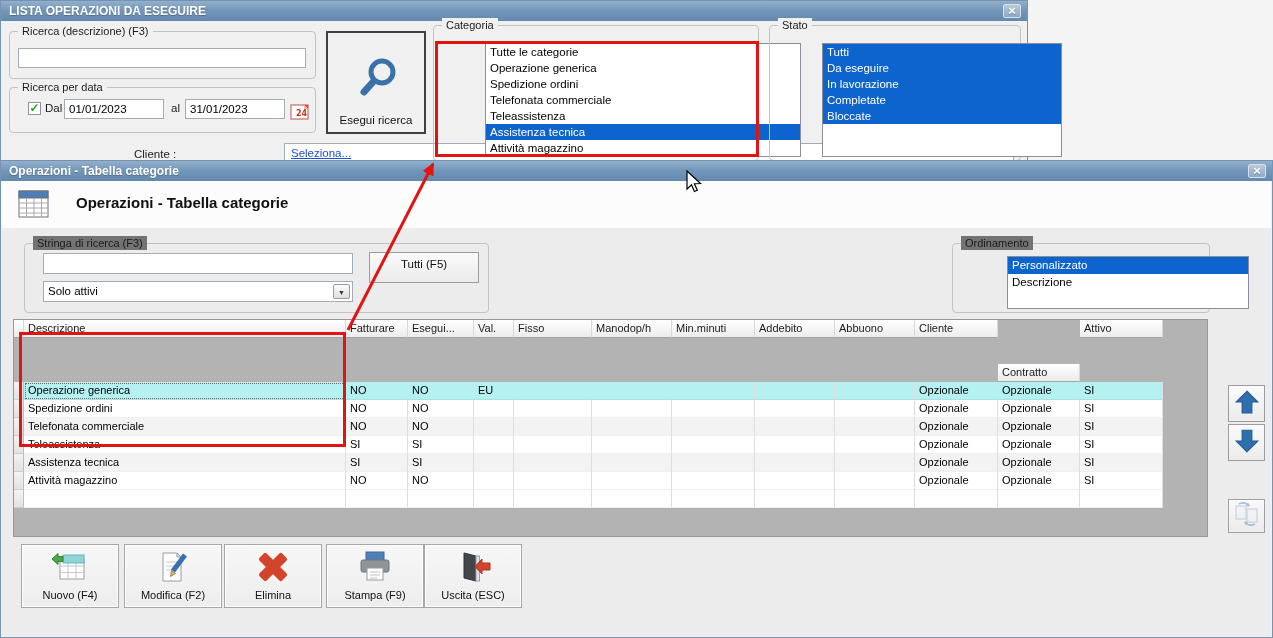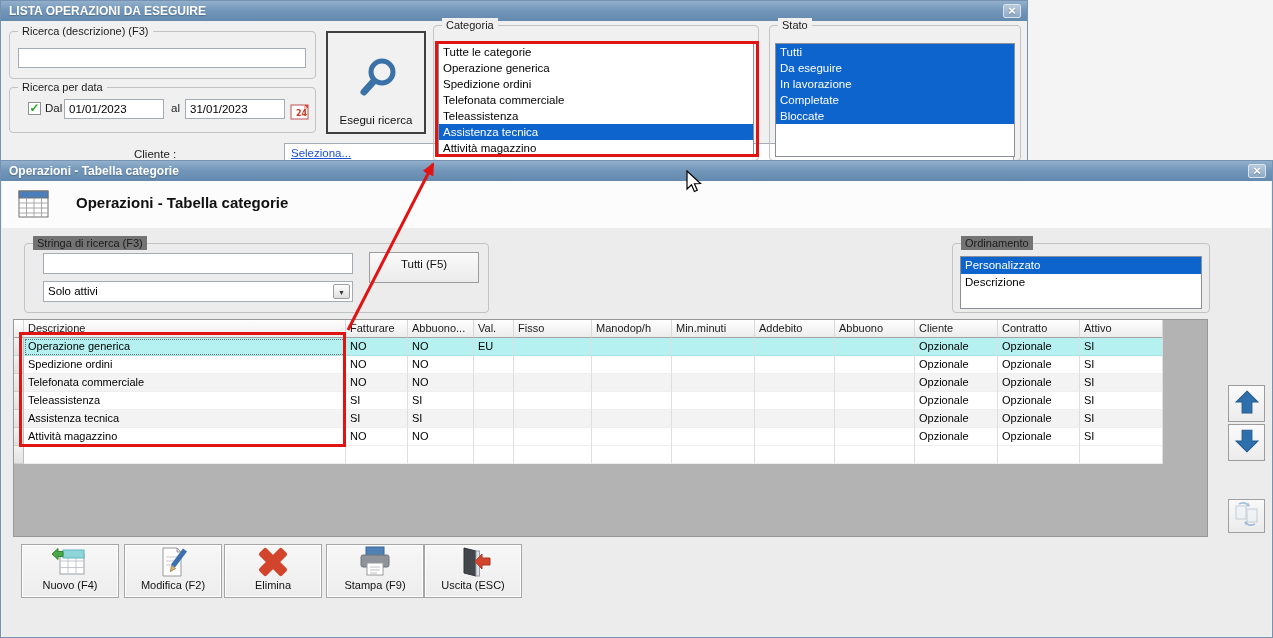--- a/index.html
+++ b/index.html
@@ -6,21 +6,21 @@
   body{width:1273px;height:638px;overflow:hidden;font-family:"Liberation Sans",sans-serif;background:#f4f4f4;}
   #stage{position:relative;width:1273px;height:638px;background:#f4f4f4;}
   .win{position:absolute;background:#f0f0f0;border:1px solid #7692b3;box-sizing:border-box;}
   .titlebar{position:absolute;left:0;top:0;right:0;height:20px;background:linear-gradient(180deg,#93b0cc 0%,#7397ba 45%,#6389ae 100%);color:#fff;font-size:12px;font-weight:bold;line-height:20px;box-sizing:border-box;padding-left:8px;text-shadow:0 1px 1px rgba(0,0,0,.25);}
   .closebtn{position:absolute;top:3px;width:18px;height:14px;background:linear-gradient(#b9cadb,#8ca9c5);border:1px solid #d7e2ec;border-radius:2px;text-align:center;box-sizing:border-box;}
   .closebtn::before{content:"×";color:#fff;font-weight:bold;font-size:13px;line-height:12px;display:block;}
   .group{position:absolute;border:1px solid #c3c3c3;border-radius:4px;box-sizing:border-box;}
   .glabel{position:absolute;top:-8px;left:8px;height:14px;line-height:14px;font-size:11px;color:#1b1b1b;background:#f0f0f0;padding:0 4px;white-space:nowrap;}
   .g2 .glabel{background:#737373;}
   .tb{position:absolute;background:#fff;border:1px solid #a3abb5;box-sizing:border-box;font-family:inherit;font-size:11.5px;padding:0 4px;color:#000;}
-  .listbox{position:absolute;background:#fff;border:1px solid #8a8f98;box-sizing:border-box;overflow:hidden;}
+  .listbox{position:absolute;background:#fff;border:1px solid #8a8f98;box-sizing:border-box;overflow:hidden;margin-left:47px;}
   .li{height:16px;line-height:16px;font-size:11.5px;padding:0 4px;color:#000;white-space:nowrap;}
   .li.sel{background:#0d64cc;color:#fff;}
   .ord .li{height:17px;line-height:17px;}
   .btn{position:absolute;background:linear-gradient(#fafafa,#ebebeb);border:1px solid #9c9c9c;box-sizing:border-box;font-size:11.5px;color:#111;text-align:center;}
   .label{position:absolute;font-size:11.5px;color:#1b1b1b;white-space:nowrap;}
   .link{color:#1d4ed8;text-decoration:underline;font-size:11.5px;position:absolute;white-space:nowrap;}
   .cb{position:absolute;width:13px;height:13px;background:#fff;border:1px solid #8d9297;box-sizing:border-box;}
   .cb::before{content:"✓";color:#1fa41f;font-weight:bold;font-size:12px;line-height:11px;display:block;text-align:center;}
   .combo-arrow{position:absolute;right:2px;top:2px;bottom:2px;width:17px;background:linear-gradient(#fdfdfd,#dfdfdf);border:1px solid #9c9c9c;border-radius:2px;box-sizing:border-box;}
   .combo-arrow::before{content:"▼";display:block;font-size:7px;line-height:15px;text-align:center;color:#333;}
@@ -35,21 +35,21 @@
   .hcell.r{}
   .grow{display:flex;width:1149px;background:#fff;}
   .grow.shade{background:#f3f3f3;}
   .grow.sel{background:#b5f1f1;}
   .gcell{height:18px;line-height:17px;font-size:11px;color:#000;padding:0 4px;border-right:1px solid #dedede;border-bottom:1px solid #efefef;box-sizing:border-box;flex:0 0 auto;white-space:nowrap;overflow:hidden;}
   .grow.sel .gcell{border-bottom:1px solid #a9e2e2;}
   .gcell.r{text-align:right;}
   .gcell.rowsel{background:linear-gradient(#f3f3f3,#e2e2e2);border-right:1px solid #bdbdbd;border-bottom:1px solid #cfcfcf;padding:0;}
   .gcell.focus{outline:1px dotted #6b6b6b;outline-offset:-2px;}
   
-  .toolbtn{position:absolute;top:383px;width:98px;height:54px;background:linear-gradient(#f7f7f7,#ededed);border:1px solid #a6a6a6;box-shadow:inset 0 0 0 1px #fff;box-sizing:border-box;display:flex;flex-direction:column;align-items:center;justify-content:flex-end;}
+  .toolbtn{position:absolute;top:383px;width:98px;height:64px;background:linear-gradient(#f7f7f7,#ededed);border:1px solid #a6a6a6;box-shadow:inset 0 0 0 1px #fff;box-sizing:border-box;display:flex;flex-direction:column;align-items:center;justify-content:flex-end;}
   .toolbtn .ticon{flex:1;display:flex;align-items:center;justify-content:center;width:100%;}
   .toolbtn .tlabel{font-size:11px;color:#111;margin-bottom:6px;}
   .sq{position:absolute;width:37px;height:37px;background:linear-gradient(#fafafa,#ececec);border:1px solid #9c9c9c;box-sizing:border-box;display:flex;align-items:center;justify-content:center;}
   
   .ann-rect{position:absolute;border:3px solid #e11414;box-sizing:border-box;z-index:40;pointer-events:none;}
   #ann-svg{position:absolute;left:0;top:0;z-index:41;pointer-events:none;}
   #cursor{position:absolute;z-index:60;pointer-events:none;}
 </style>
 </head>
 <body>
@@ -162,29 +162,29 @@
     <div class="listbox ord" style="left:959px;top:95px;width:242px;height:53px;">
         <div class="li sel">Personalizzato</div>
         <div class="li">Descrizione</div>
       </div>
 
     <div id="grid">
       <div id="grid-head">
           <div class="hcell" style="width: 10px; padding: 0px;"></div>
           <div class="hcell" style="width: 322px;">Descrizione</div>
           <div class="hcell" style="width: 62px;">Fatturare</div>
-          <div class="hcell" style="width: 66px;">Abbuono...</div>
+          <div class="hcell" style="width: 66px;">Esegui...</div>
           <div class="hcell" style="width: 40px;">Val.</div>
           <div class="hcell r" style="width: 78px;">Fisso</div>
           <div class="hcell r" style="width: 80px;">Manodop/h</div>
           <div class="hcell r" style="width: 83px;">Min.minuti</div>
           <div class="hcell r" style="width: 80px;">Addebito</div>
           <div class="hcell r" style="width: 80px;">Abbuono</div>
           <div class="hcell" style="width: 83px;">Cliente</div>
-          <div class="hcell" style="width: 82px;">Contratto</div>
+          <div class="hcell" style="width: 82px; margin-top: 44px;">Contratto</div>
           <div class="hcell" style="width: 83px;">Attivo</div>
         </div>
       <div id="grid-rows">
           <div class="grow sel">
             <div class="gcell rowsel" style="width: 10px;"></div>
             <div class="gcell focus" style="width: 322px;">Operazione generica</div>
             <div class="gcell" style="width: 62px;">NO</div>
             <div class="gcell" style="width: 66px;">NO</div>
             <div class="gcell" style="width: 40px;">EU</div>
             <div class="gcell r" style="width: 78px;"></div>

